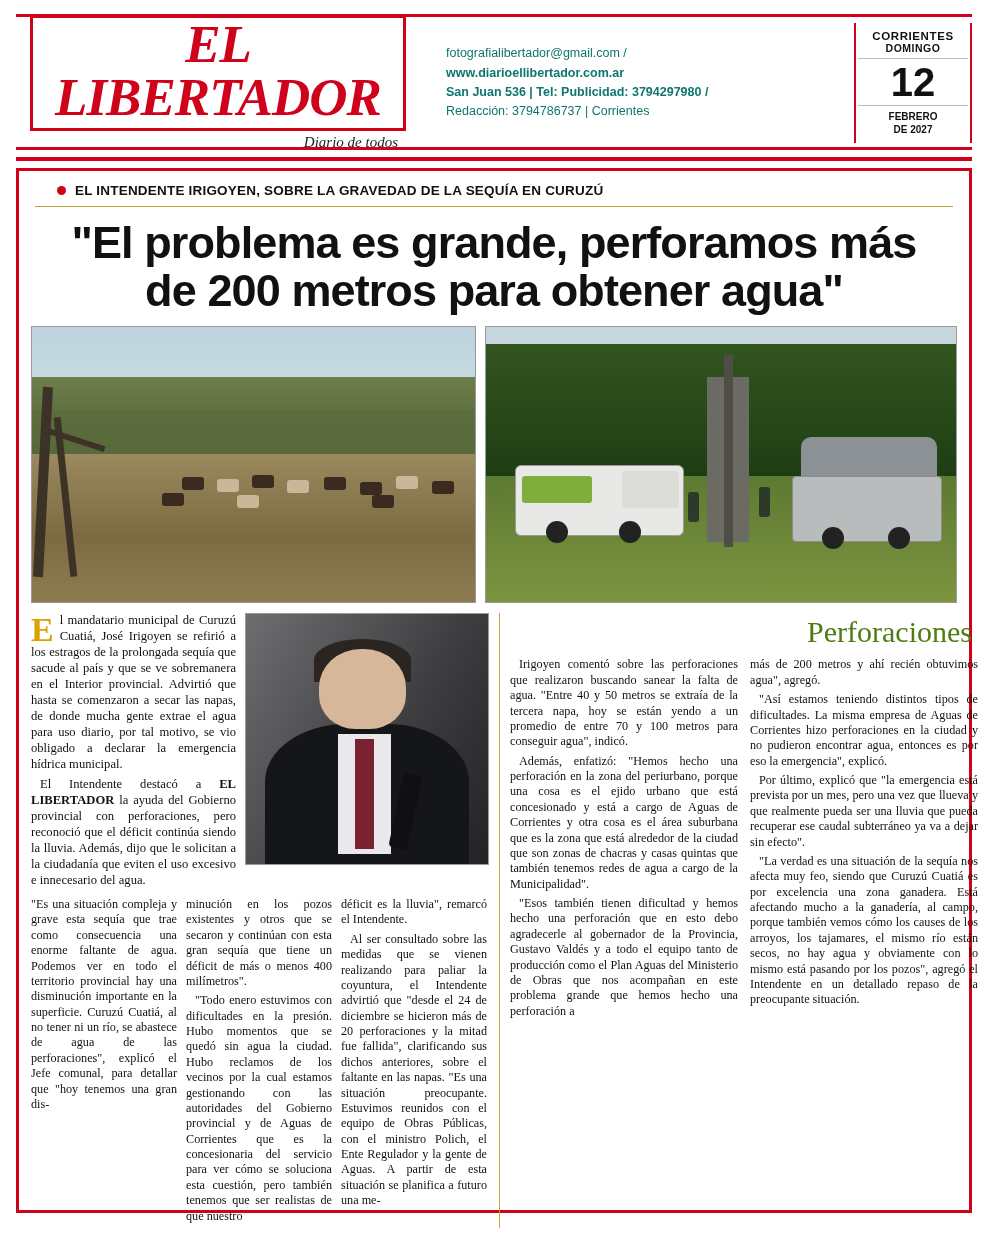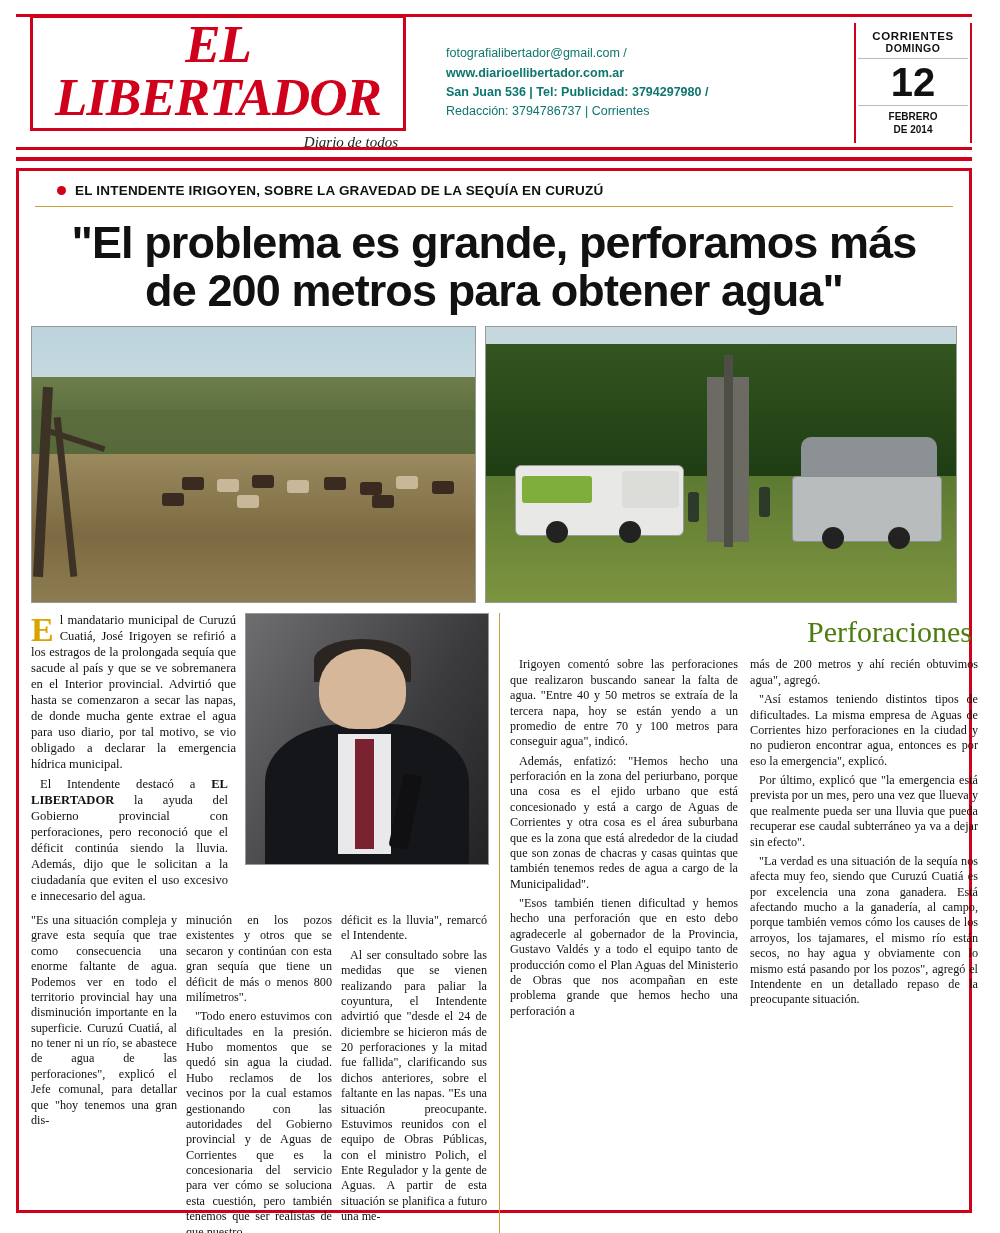--- a/index.html
+++ b/index.html
@@ -244,21 +244,21 @@
       <div class="bold">www.diarioellibertador.com.ar</div>
       <div><span class="bold">San Juan 536 | Tel: Publicidad: 3794297980 /</span></div>
       <div>Redacción: 3794786737 | Corrientes</div>
     </div>
 
     <div class="date-block">
       <div class="date-city">CORRIENTES</div>
       <div class="date-dow">DOMINGO</div>
       <div class="date-num">12</div>
       <div class="date-month">FEBRERO</div>
-      <div class="date-month">DE 2014</div>
+      <div class="date-month">DE 2027</div>
     </div>
 
 
   </div>
 
   <div class="red-rule"></div>
 
   <div class="frame">
 
     <div class="kicker">
@@ -313,41 +313,41 @@
     </div>
 
     <div class="lower">
 
       <div class="col-left">
 
         <div class="lead-wrap">
           <div class="lead-text">
             <span class="dropcap">E</span>
             <span>l mandatario municipal de Curuzú Cuatiá, José Irigoyen se refirió a los estragos de la prolongada sequía que sacude al país y que se ve sobremanera en el Interior provincial. Advirtió que hasta se comenzaron a secar las napas, de donde mucha gente extrae el agua para uso diario, por tal motivo, se vio obligado a declarar la emergencia hídrica municipal.</span>
-            <p style="margin:4px 8px 0 0; text-indent:9px;">
+            <p style="margin:4px 0 0 0; text-indent:9px;">
               <span>El Intendente destacó a </span><b>EL LIBERTADOR</b><span> la ayuda del Gobierno provincial con perforaciones, pero reconoció que el déficit continúa siendo la lluvia. Además, dijo que le solicitan a la ciudadanía que eviten el uso excesivo e innecesario del agua.</span>
             </p>
           </div>
           <div class="portrait">
             <div class="pt-bg"></div>
             <div class="pt-body"></div>
             <div class="pt-shirt"></div>
             <div class="pt-tie"></div>
             <div class="pt-hair"></div>
             <div class="pt-head"></div>
             <div class="pt-mic"></div>
           </div>
         </div>
 
         <div class="cols3">
           <div class="col3">
             <p class="noind">"Es una situación compleja y grave esta sequía que trae como consecuencia una enorme faltante de agua. Podemos ver en todo el territorio provincial hay una disminución importante en la superficie. Curuzú Cuatiá, al no tener ni un río, se abastece de agua de las perforaciones", explicó el Jefe comunal, para detallar que "hoy tenemos una gran dis-</p>
           </div>
           <div class="col3">
-            <p class="noind">minución en los pozos existentes y otros que se secaron y continúan con esta gran sequía que tiene un déficit de más o menos 800 milímetros".</p>
+            <p class="noind">minución en los pozos existentes y otros que se secaron y continúan con esta gran sequía que tiene un déficit de más o menos 400 milímetros".</p>
             <p>"Todo enero estuvimos con dificultades en la presión. Hubo momentos que se quedó sin agua la ciudad. Hubo reclamos de los vecinos por la cual estamos gestionando con las autoridades del Gobierno provincial y de Aguas de Corrientes que es la concesionaria del servicio para ver cómo se soluciona esta cuestión, pero también tenemos que ser realistas de que nuestro</p>
           </div>
           <div class="col3">
             <p class="noind">déficit es la lluvia", remarcó el Intendente.</p>
             <p>Al ser consultado sobre las medidas que se vienen realizando para paliar la coyuntura, el Intendente advirtió que "desde el 24 de diciembre se hicieron más de 20 perforaciones y la mitad fue fallida", clarificando sus dichos anteriores, sobre el faltante en las napas. "Es una situación preocupante. Estuvimos reunidos con el equipo de Obras Públicas, con el ministro Polich, el Ente Regulador y la gente de Aguas. A partir de esta situación se planifica a futuro una me-</p>
           </div>
         </div>
       </div>
 
       <div class="col-right">

